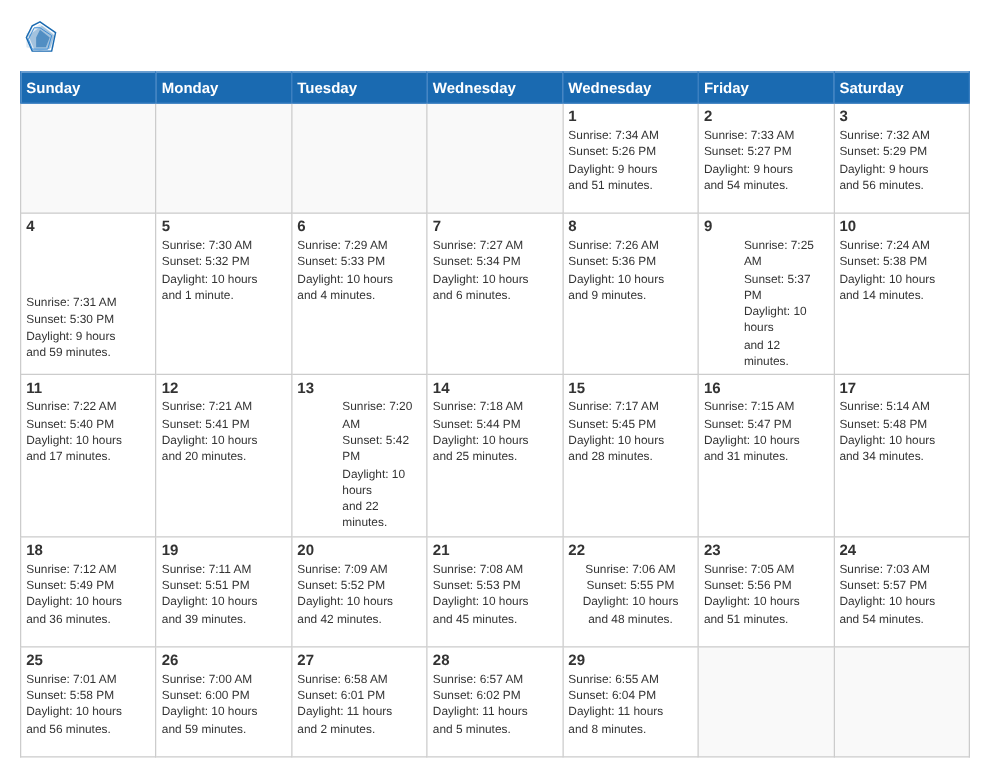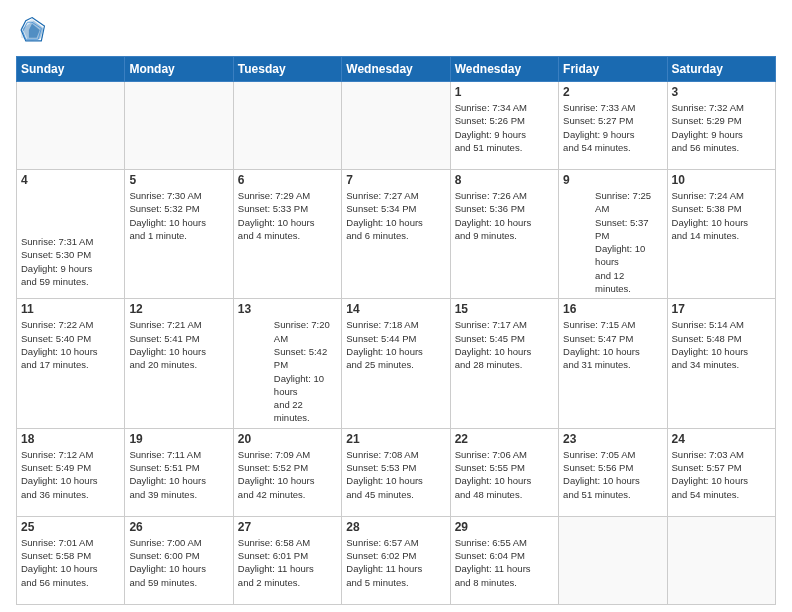--- a/index.html
+++ b/index.html
@@ -290,21 +290,21 @@
           </td>
           <td>
             <span class="day-number">21</span>
             <div class="day-info" style="white-space: pre-line;">Sunrise: 7:08 AM
 Sunset: 5:53 PM
 Daylight: 10 hours
 and 45 minutes.</div>
           </td>
           <td>
             <span class="day-number">22</span>
-            <div class="day-info" style="white-space: pre-line;">Sunrise: 7:06 AM
+            <div class="day-info" style="white-space: pre-line; text-align: center;">Sunrise: 7:06 AM
 Sunset: 5:55 PM
 Daylight: 10 hours
 and 48 minutes.</div>
           </td>
           <td>
             <span class="day-number">23</span>
             <div class="day-info" style="white-space: pre-line;">Sunrise: 7:05 AM
 Sunset: 5:56 PM
 Daylight: 10 hours
 and 51 minutes.</div>

